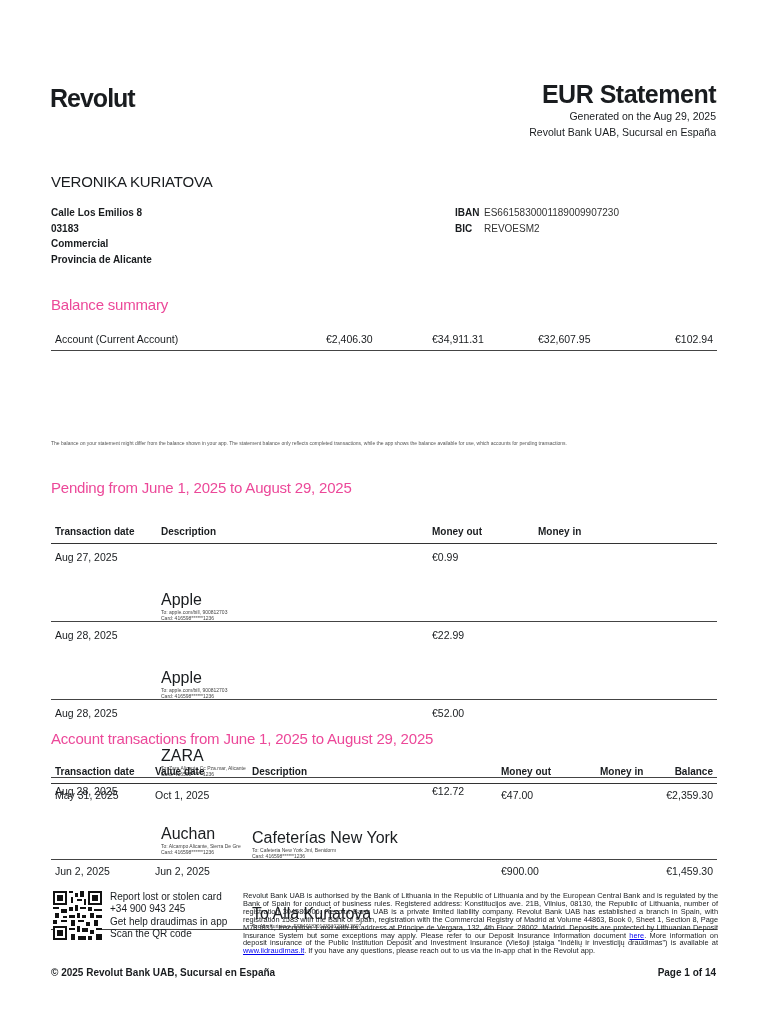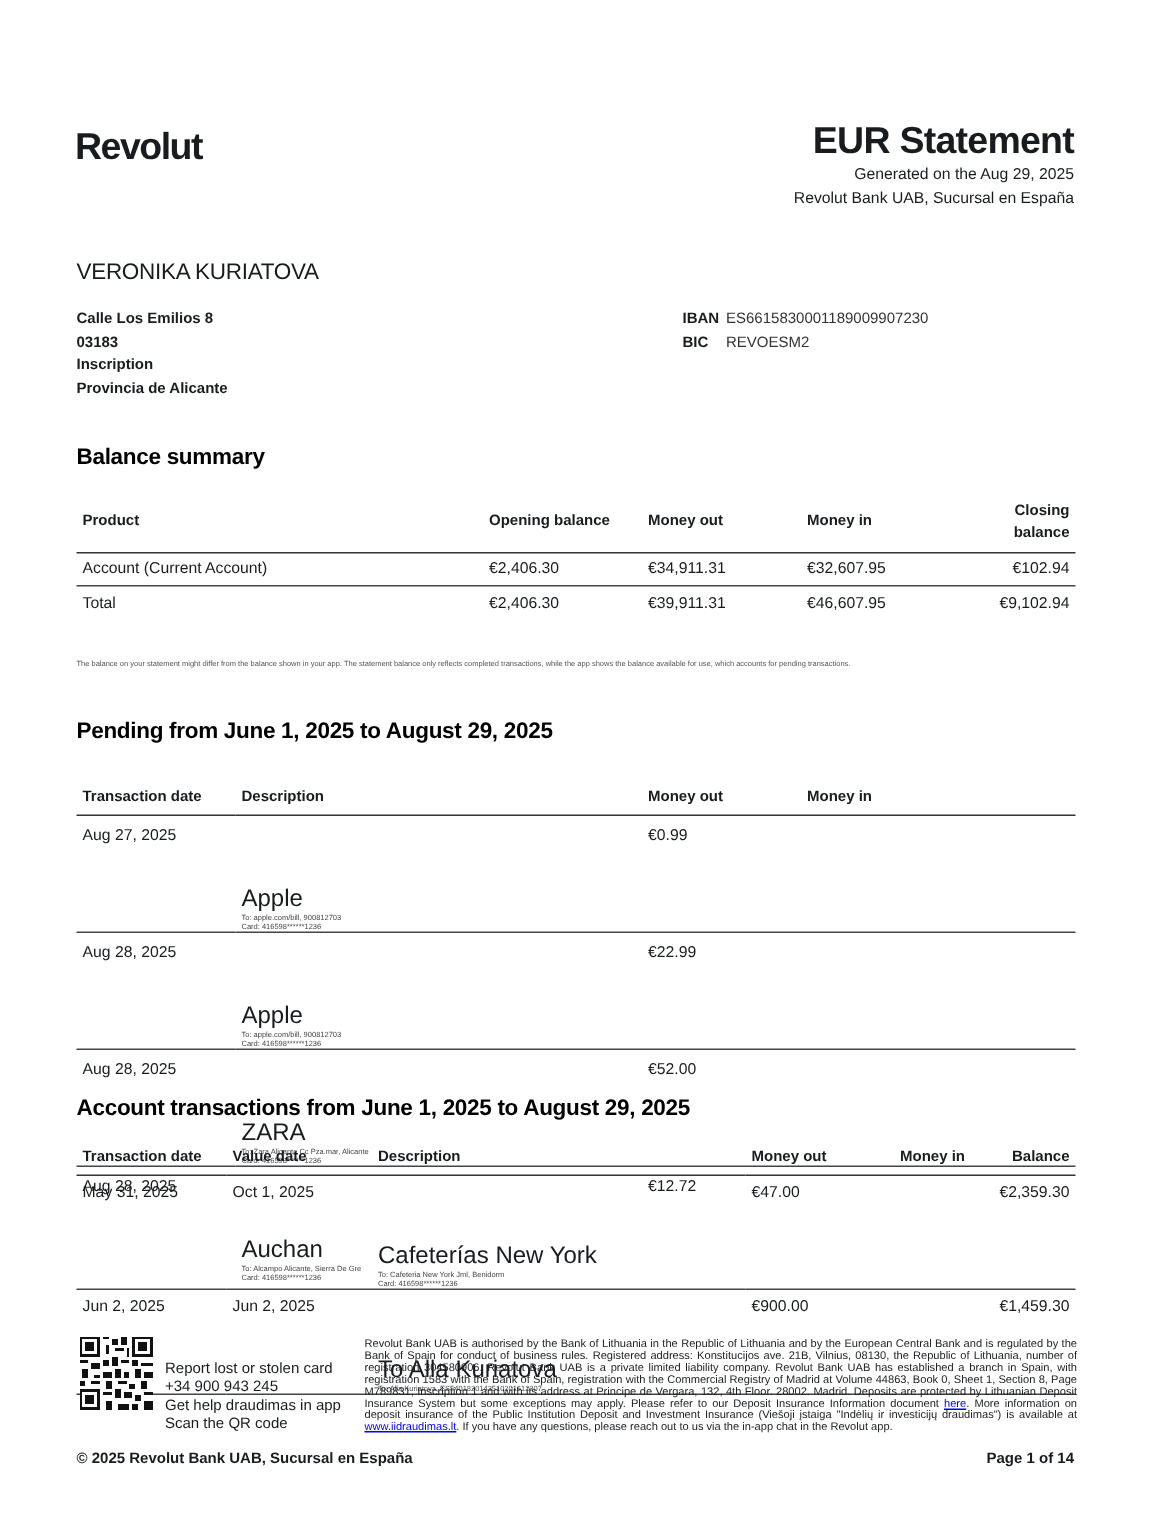--- a/index.html
+++ b/index.html
@@ -11,21 +11,21 @@
   .title { right: 52px; top: 80px; font-size: 25px; font-weight: bold; letter-spacing: -0.5px; text-align: right; }
   .gen { right: 52px; top: 110px; font-size: 10.5px; text-align: right; color: #191c1f; }
   .bank { right: 52px; top: 126px; font-size: 10.5px; text-align: right; color: #191c1f; }
 
   .name { left: 51px; top: 173px; font-size: 15px; font-weight: normal; letter-spacing: -0.2px; }
   .addr { left: 51px; top: 205px; font-size: 10px; font-weight: bold; line-height: 15.5px; }
   .bankinfo { left: 455px; top: 205px; font-size: 10px; line-height: 15.5px; }
   .bankinfo .lbl { font-weight: bold; display: inline-block; width: 29px; }
   .bankinfo .val { color: #333; }
 
-  .h2 { left: 51px; font-size: 15px; color: #000000; letter-spacing: -0.2px; font-weight: bold; }
+  .h2 { left: 51px; font-size: 15px; color: #ec4899; letter-spacing: -0.2px; }
 
   table { border-collapse: collapse; position: absolute; left: 51px; width: 666px; font-size: 10.5px; }
   th { font-weight: bold; text-align: left; font-size: 10px; padding: 0 4px; vertical-align: middle; }
   td { padding: 0 4px; vertical-align: top; color: #191c1f; }
   tr.head { border-bottom: 1.5px solid #333; }
   tr.row { border-bottom: 1.5px solid #444; }
   .right { text-align: right; }
 
   .bal th { height: 40px; }
   .bal td { height: 22.5px; vertical-align: middle; }
@@ -34,77 +34,63 @@
 
   .pend td { padding-top: 7px; height: 35.5px; }
   .pend th { height: 22px; }
   .desc-main { font-size: 16px; display: block; margin-top: 40px; }
   .desc-sub { font-size: 5px; color: #444; display: block; line-height: 6px; }
 
   .acct td { padding-top: 5px; }
   .acct th { height: 22px; }
 
   .qr { left: 53px; top: 891px; width: 49px; height: 49px; }
-  .help { left: 110px; top: 891px; font-size: 10px; line-height: 12.3px; margin-top: 16px; }
+  .help { left: 110px; top: 891px; font-size: 10px; line-height: 12.3px; }
   .legal { left: 243px; top: 892px; width: 475px; font-size: 7.4px; line-height: 7.9px; color: #191c1f; text-align: justify; }
   .legal a { color: #0000ee; text-decoration: underline; }
 
   .copy { left: 51px; top: 967px; font-size: 10px; font-weight: bold; }
   .page { right: 52px; top: 967px; font-size: 10px; font-weight: bold; }
 </style>
 </head>
 <body>
 
 <div class="abs logo">Revolut</div>
 <div class="abs title">EUR Statement</div>
 <div class="abs gen">Generated on the Aug 29, 2025</div>
 <div class="abs bank">Revolut Bank UAB, Sucursal en España</div>
 
 <div class="abs name">VERONIKA KURIATOVA</div>
 <div class="abs addr">
   <div>Calle Los Emilios 8</div>
   <div>03183</div>
-  <div>Inscription</div>
+  <div>Commercial</div>
   <div>Provincia de Alicante</div>
 </div>
 <div class="abs bankinfo">
   <div><span class="lbl">IBAN</span><span class="val">ES6615830001189009907230</span></div>
   <div><span class="lbl">BIC</span><span class="val">REVOESM2</span></div>
 </div>
 
 <div class="abs h2" style="top:296px;">Balance summary</div>
 <table class="bal" style="top:328px;">
   <colgroup>
       <col style="width:271px">
       <col style="width:106px">
       <col style="width:106px">
       <col style="width:106px">
       <col style="width:77px">
     </colgroup>
   <tbody>
-      <tr class="head">
-    <th>Product</th>
-    <th>Opening balance</th>
-    <th>Money out</th>
-    <th>Money in</th>
-    <th class="right" style="line-height:15px">Closing balance</th>
-  </tr>
   <tr class="row">
     <td>Account (Current Account)</td>
     <td>€2,406.30</td>
     <td>€34,911.31</td>
     <td>€32,607.95</td>
     <td class="right">€102.94</td>
-  </tr>
-  <tr>
-    <td>Total</td>
-    <td>€2,406.30</td>
-    <td>€39,911.31</td>
-    <td>€46,607.95</td>
-    <td class="right">€9,102.94</td>
   </tr>
 </tbody>
   </table>
 <div class="abs note">The balance on your statement might differ from the balance shown in your app. The statement balance only reflects completed transactions, while the app shows the balance available for use, which accounts for pending transactions.</div>
 
 <div class="abs h2" style="top:479px;">Pending from June 1, 2025 to August 29, 2025</div>
 <table class="pend" style="top:521px;">
   <colgroup>
       <col style="width:106px">
       <col style="width:271px">

